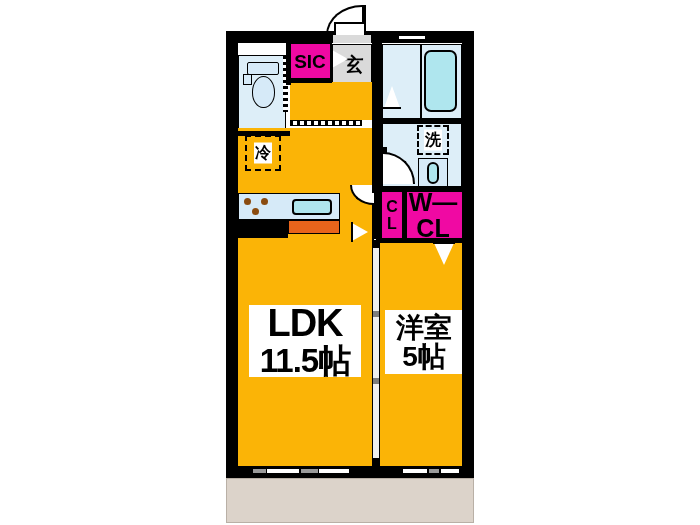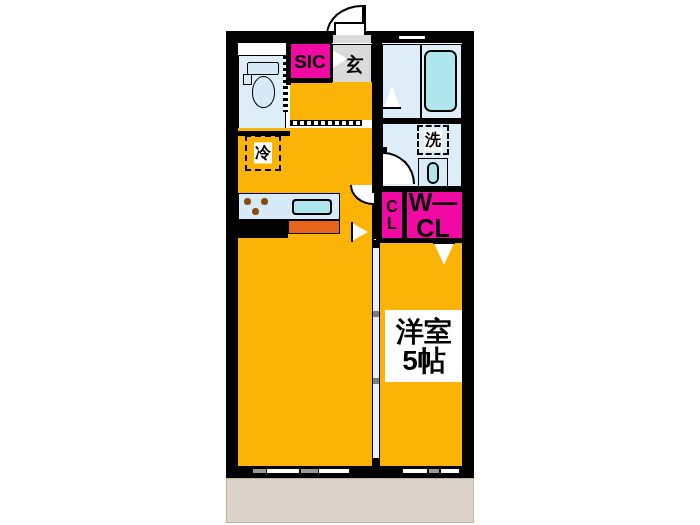--- a/index.html
+++ b/index.html
@@ -142,20 +142,24 @@
     <div class="abs" style="left:20px; top:2px;  width:7px; height:7px; border-radius:50%; background:#8a4b10;"></div>
     <div class="abs" style="left:11px; top:12px; width:7px; height:7px; border-radius:50%; background:#8a4b10;"></div>
   </div>
 
   <div class="abs" style="left:292px; top:199px; width:40px; height:16px; background:#AFE6EE; border:2px solid #000; border-radius:4px;"></div>
 
   <div class="abs" style="left:288px; top:220px; width:52px; height:14px; background:#E8641B; border:1px solid #000;"></div>
 
   <div class="abs wall" style="left:238px; top:220px; width:50px; height:18px;"></div>
 
+  <div class="lbl" style="left:249px; top:305px; width:112px; height:72px;">
+    <span class="big">LDK</span>
+    <span class="big2">11.5帖</span>
+  </div>
 
   <div class="abs wall" style="left:372px; top:128px; width:8px; height:338px;"></div>
 
   <div class="abs" style="left:373px; top:238px; width:6px; height:228px; background:
         linear-gradient(180deg,#f3f3f3 0 33%, #8f8f8f 33% 35%, #f3f3f3 35% 70%, #8f8f8f 70% 72%, #f3f3f3 72% 100%); border:1px solid #000;"></div>
 
   <div class="arc arc-bl" style="left:350px; top:185px; width:24px; height:20px; border-top:none; border-right:none;"></div>
   <div class="tri-right" style="left:352px; top:223px;"></div>
   <div class="abs" style="left:351px; top:222px; width:18px; height:20px; border-left:2px solid #000;"></div>
 
@@ -191,21 +195,21 @@
   <div class="lbl mid2 nobg" style="left:408px; top:193px; width:50px; height:44px;">
     <span>W—</span>
     <span>CL</span>
   </div>
 
   <div class="abs room" style="left:380px; top:242px; width:84px; height:224px;"></div>
 
   <div class="abs" style="left:434px; top:243px; width:20px; height:22px; background:#fff; clip-path:polygon(0 0,100% 0,50% 100%);"></div>
   <div class="abs" style="left:433px; top:242px; width:22px; height:24px; border-top:2px solid #000;"></div>
 
-  <div class="lbl" style="left:385px; top:310px; width:78px; height:72px;">
+  <div class="lbl" style="left:385px; top:310px; width:78px; height:64px;">
     <span class="mid">洋室</span>
     <span class="mid">5帖</span>
   </div>
 
   <div class="sash" style="left:265px; top:466px; width:32px; height:7px;"></div>
   <div class="sash sash-g" style="left:297px; top:466px; width:18px; height:7px;"></div>
   <div class="sash" style="left:315px; top:466px; width:32px; height:7px;"></div>
   <div class="sash sash-g" style="left:252px; top:466px; width:13px; height:7px;"></div>
 
   <div class="sash" style="left:402px; top:466px; width:24px; height:7px;"></div>

